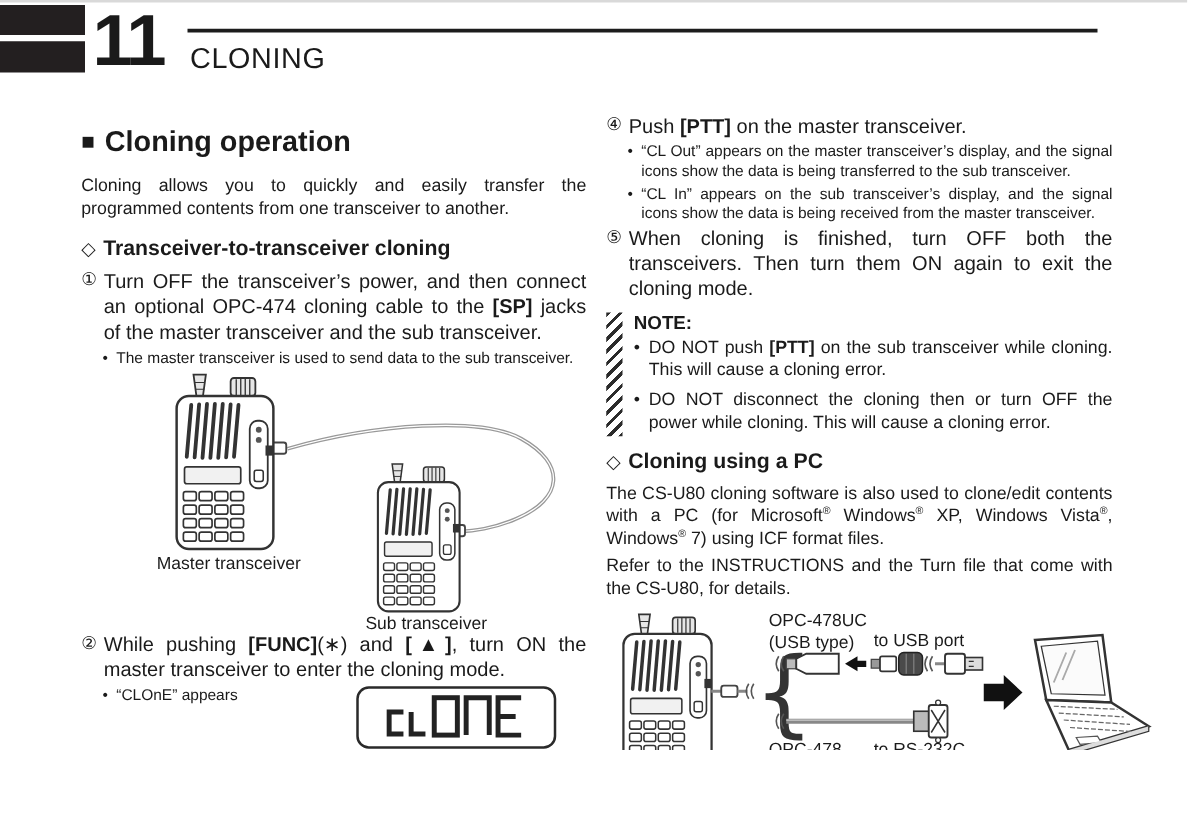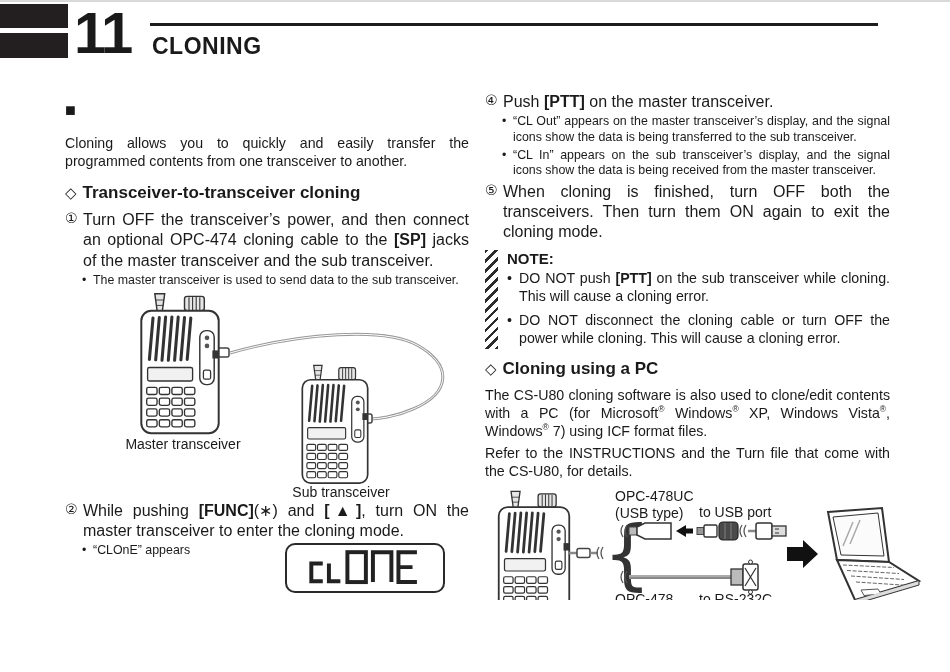--- a/index.html
+++ b/index.html
@@ -4,21 +4,21 @@
 <style>
   html,body{margin:0;padding:0;background:#fff;}
   .page{position:relative;width:950px;height:600px;background:#ffffff;overflow:hidden;
         font-family:"Liberation Sans","DejaVu Sans",sans-serif;color:#1a1a1a;}
   .top-edge{position:absolute;left:0;top:0;width:950px;height:2px;background:#d9d9d9;}
   .tab-block{position:absolute;left:0;width:68px;background:#231f20;}
   .tab-block-1{top:4px;height:24px;}
   .tab-block-2{top:33px;height:25px;}
   .chapter-num{position:absolute;left:74px;top:4px;font-size:58px;font-weight:bold;letter-spacing:-2px;line-height:1;}
   .header-rule{position:absolute;left:150px;top:23px;width:728px;height:3px;background:#1c1c1c;}
-  .chapter-title{position:absolute;left:152px;top:33px;font-size:23px;font-weight:bold;letter-spacing:.5px;text-align:center;}
+  .chapter-title{position:absolute;left:152px;top:33px;font-size:23px;font-weight:normal;letter-spacing:.5px;text-align:center;}
 
   .col{position:absolute;width:404px;}
   .col-left{left:65px;top:100px;}
   .col-right{left:485px;top:92px;width:405px;}
 
   .h1{margin:0 0 13px 0;font-size:23px;font-weight:bold;display:flex;align-items:center;}
   .h1 .sq{font-size:18px;margin-right:8px;}
   .h2{margin:0 0 7px 0;font-size:17px;font-weight:bold;display:flex;align-items:baseline;}
   .h2 .dia{font-size:15px;margin-right:6px;font-family:"DejaVu Sans",sans-serif;}
   .para{font-size:14.2px;line-height:1.27;text-align:justify;margin:0 0 13px 0;}
@@ -106,20 +106,21 @@
   <div class="top-edge"></div>
   <div class="tab-block tab-block-1"></div>
   <div class="tab-block tab-block-2"></div>
   <div class="chapter-num">11</div>
   <div class="header-rule"></div>
   <div class="chapter-title">CLONING</div>
 
   <div class="col col-left">
     <h1 class="h1">
       <span class="sq">■</span>
+      <span>Cloning operation</span>
     </h1>
     <p class="para">Cloning allows you to quickly and easily transfer the programmed contents from one transceiver to another.</p>
 
     <div class="h2">
       <span class="dia">◇</span>
       <span>Transceiver-to-transceiver cloning</span>
     </div>
 
     <div class="step">
       <span class="stepnum">①</span>
@@ -197,21 +198,21 @@
     <div class="note">
       <div class="note-bar"></div>
       <div class="note-content">
         <div class="note-title">NOTE:</div>
         <div class="subbullet">
           <span class="dot">•</span>
           <div class="steptext"><span>DO NOT push </span><span style="font-weight: bold;">[PTT]</span><span> on the sub transceiver while cloning. This will cause a cloning error.</span></div>
         </div>
         <div class="subbullet" style="margin-top:6px">
           <span class="dot">•</span>
-          <div class="steptext"><span>DO NOT disconnect the cloning cable or turn OFF the power while cloning. This will cause a cloning error.</span></div>
+          <div class="steptext"><span>DO NOT disconnect the cloning then or turn OFF the power while cloning. This will cause a cloning error.</span></div>
         </div>
       </div>
     </div>
 
     <div class="h2 pc-head">
       <span class="dia">◇</span>
       <span>Cloning using a PC</span>
     </div>
     <p class="para pc-para"><span>The CS-U80 cloning software is also used to clone/edit contents with a PC (for Microsoft</span><sup>®</sup><span> Windows</span><sup>®</sup><span> XP, Windows Vista</span><sup>®</sup><span>, Windows</span><sup>®</sup><span> 7) using ICF format files.</span></p>
     <p class="pc-para2">Refer to the INSTRUCTIONS and the Turn file that come with the CS-U80, for details.</p>

